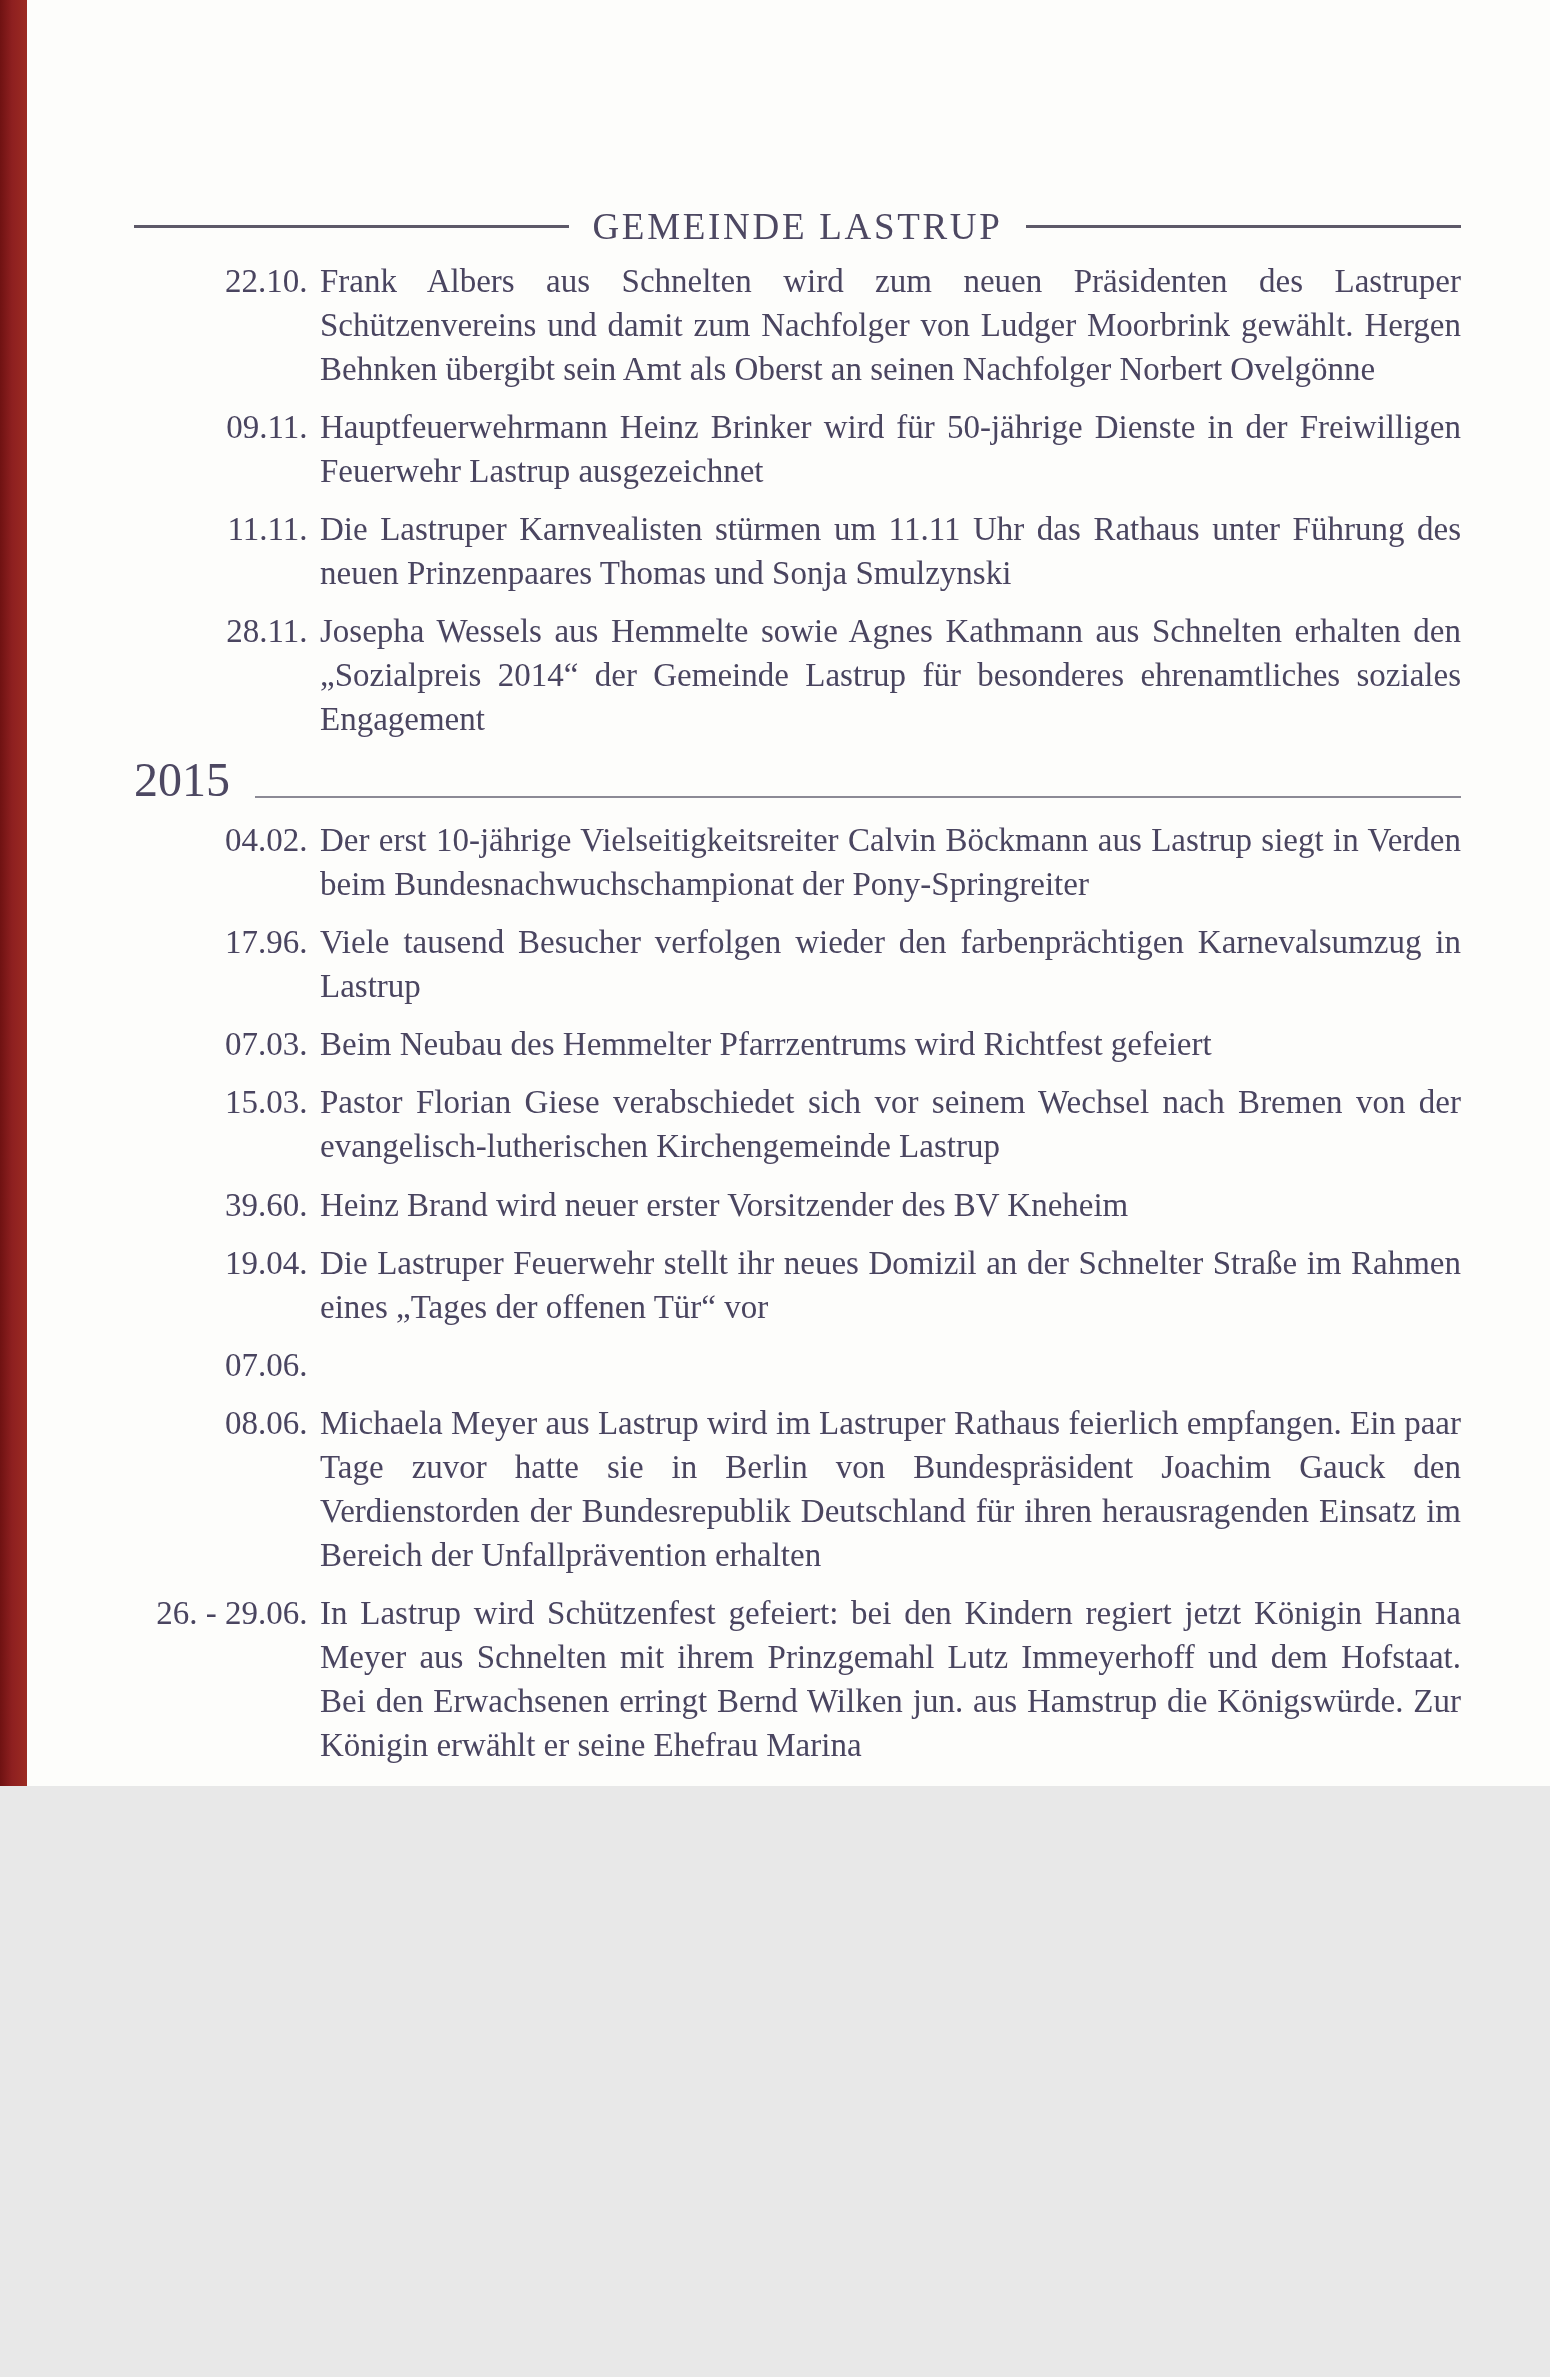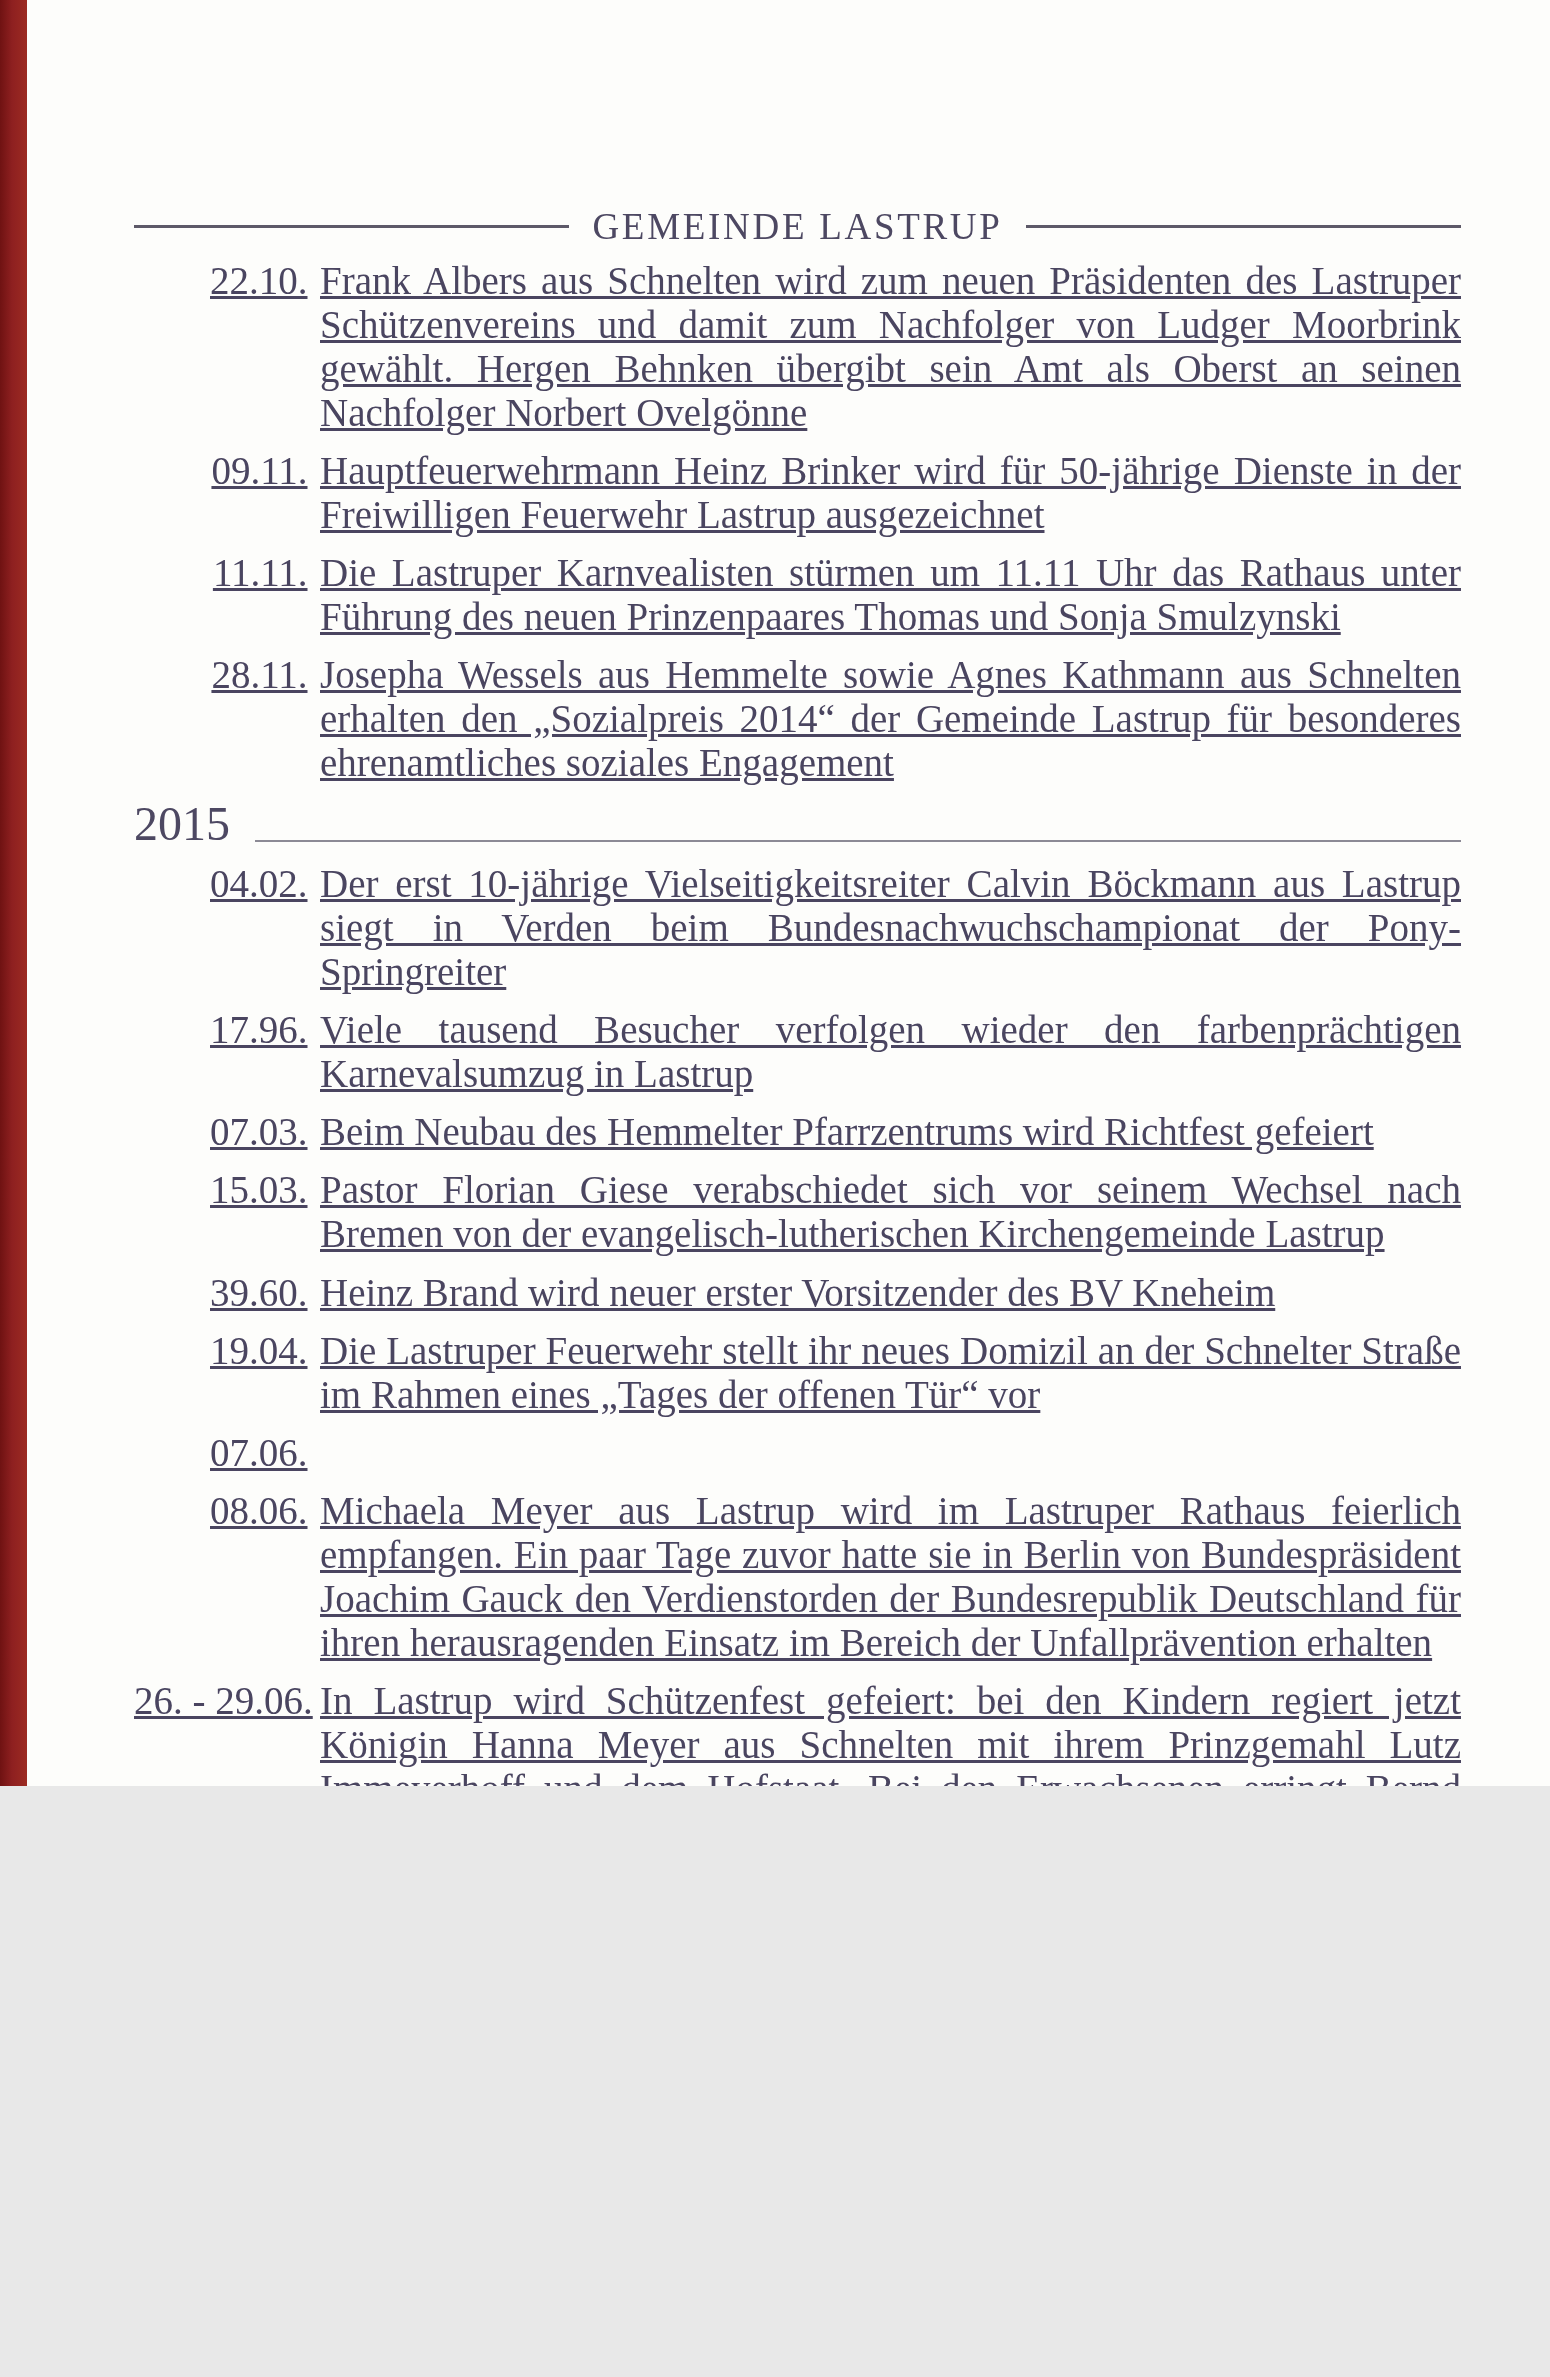--- a/index.html
+++ b/index.html
@@ -42,23 +42,22 @@
     letter-spacing: 2.7px;
     color: #4d4862;
     white-space: nowrap;
   }
   
   .chronicle { margin-top: 12.5px; }
   .entry {
     display: grid;
     grid-template-columns: 186px 1fr;
     margin-bottom: 14.2px;
-    font-size: 39px;
+    font-size: 33px;
     line-height: 44px;
-    text-decoration: underline;
   }
   .entry-date {
     text-align: right;
     padding-right: 12.5px;
     white-space: nowrap;
   }
   .entry-text {
     text-align: justify;
     hyphens: none;
   }

